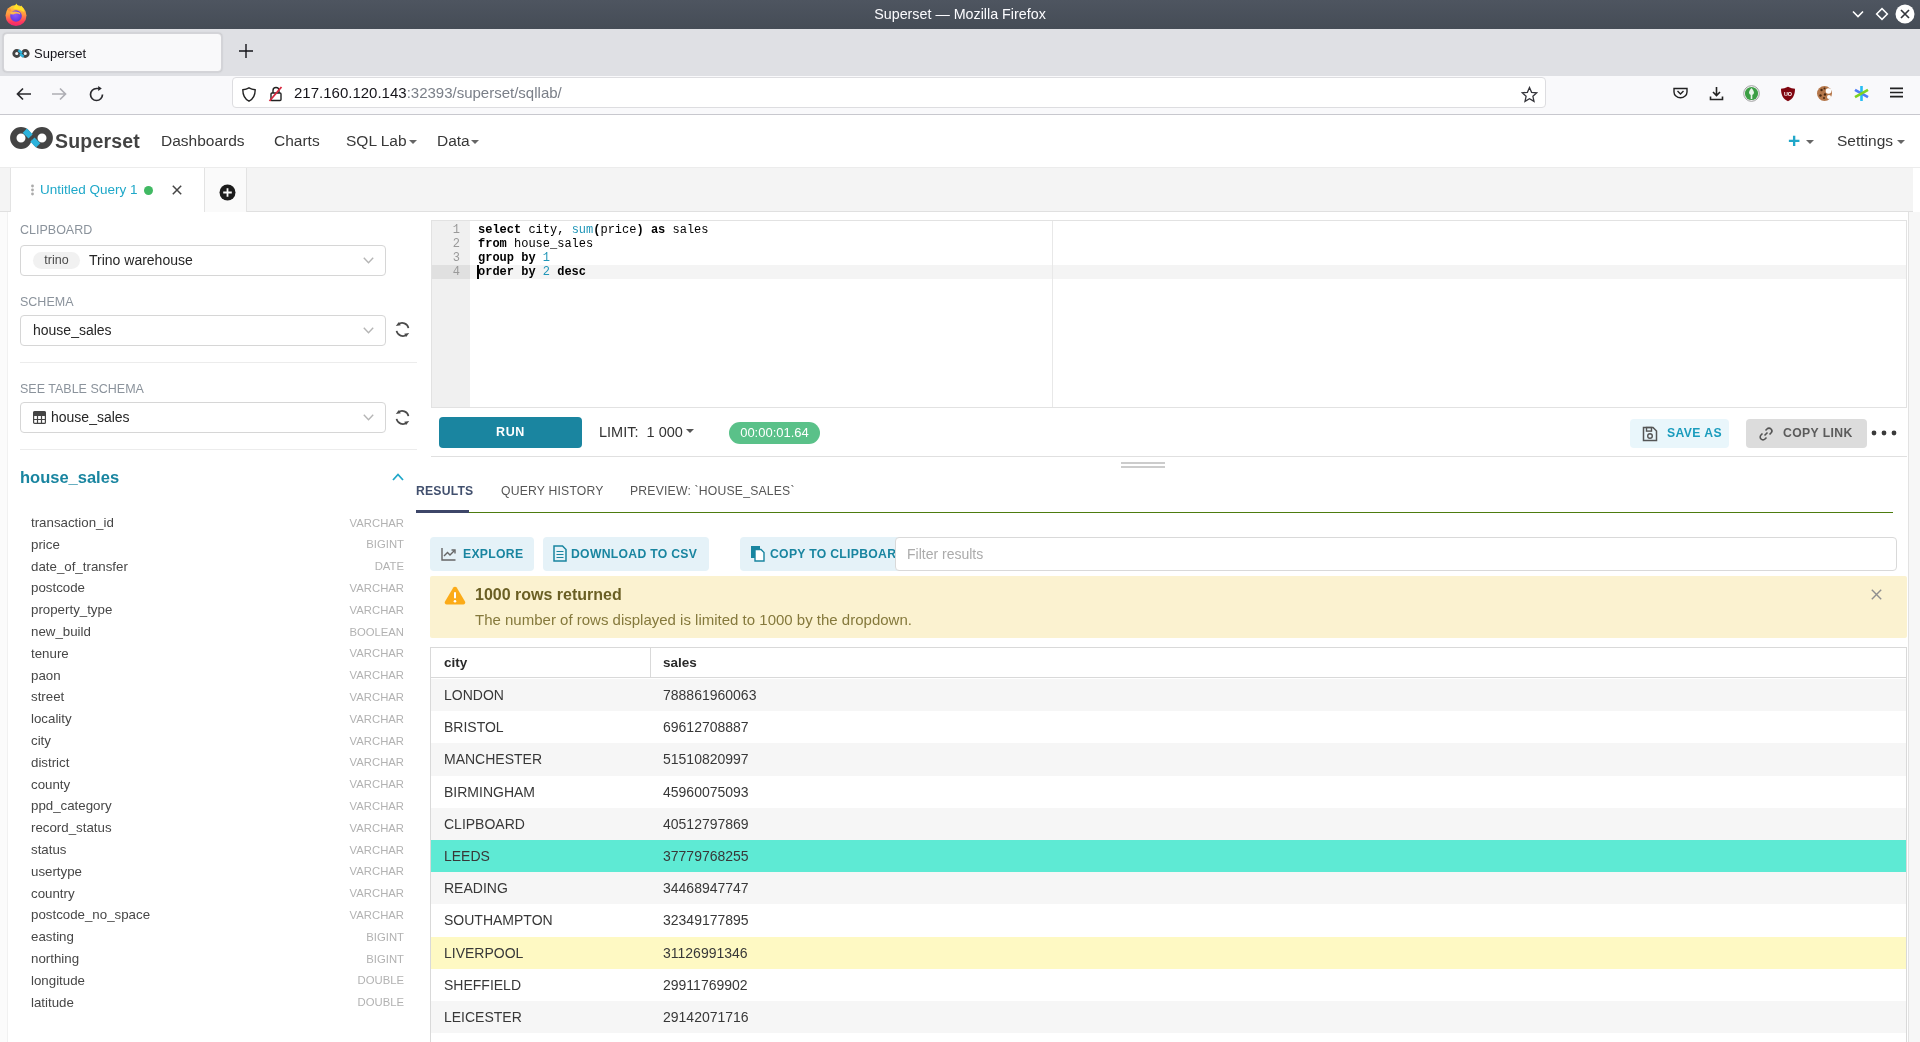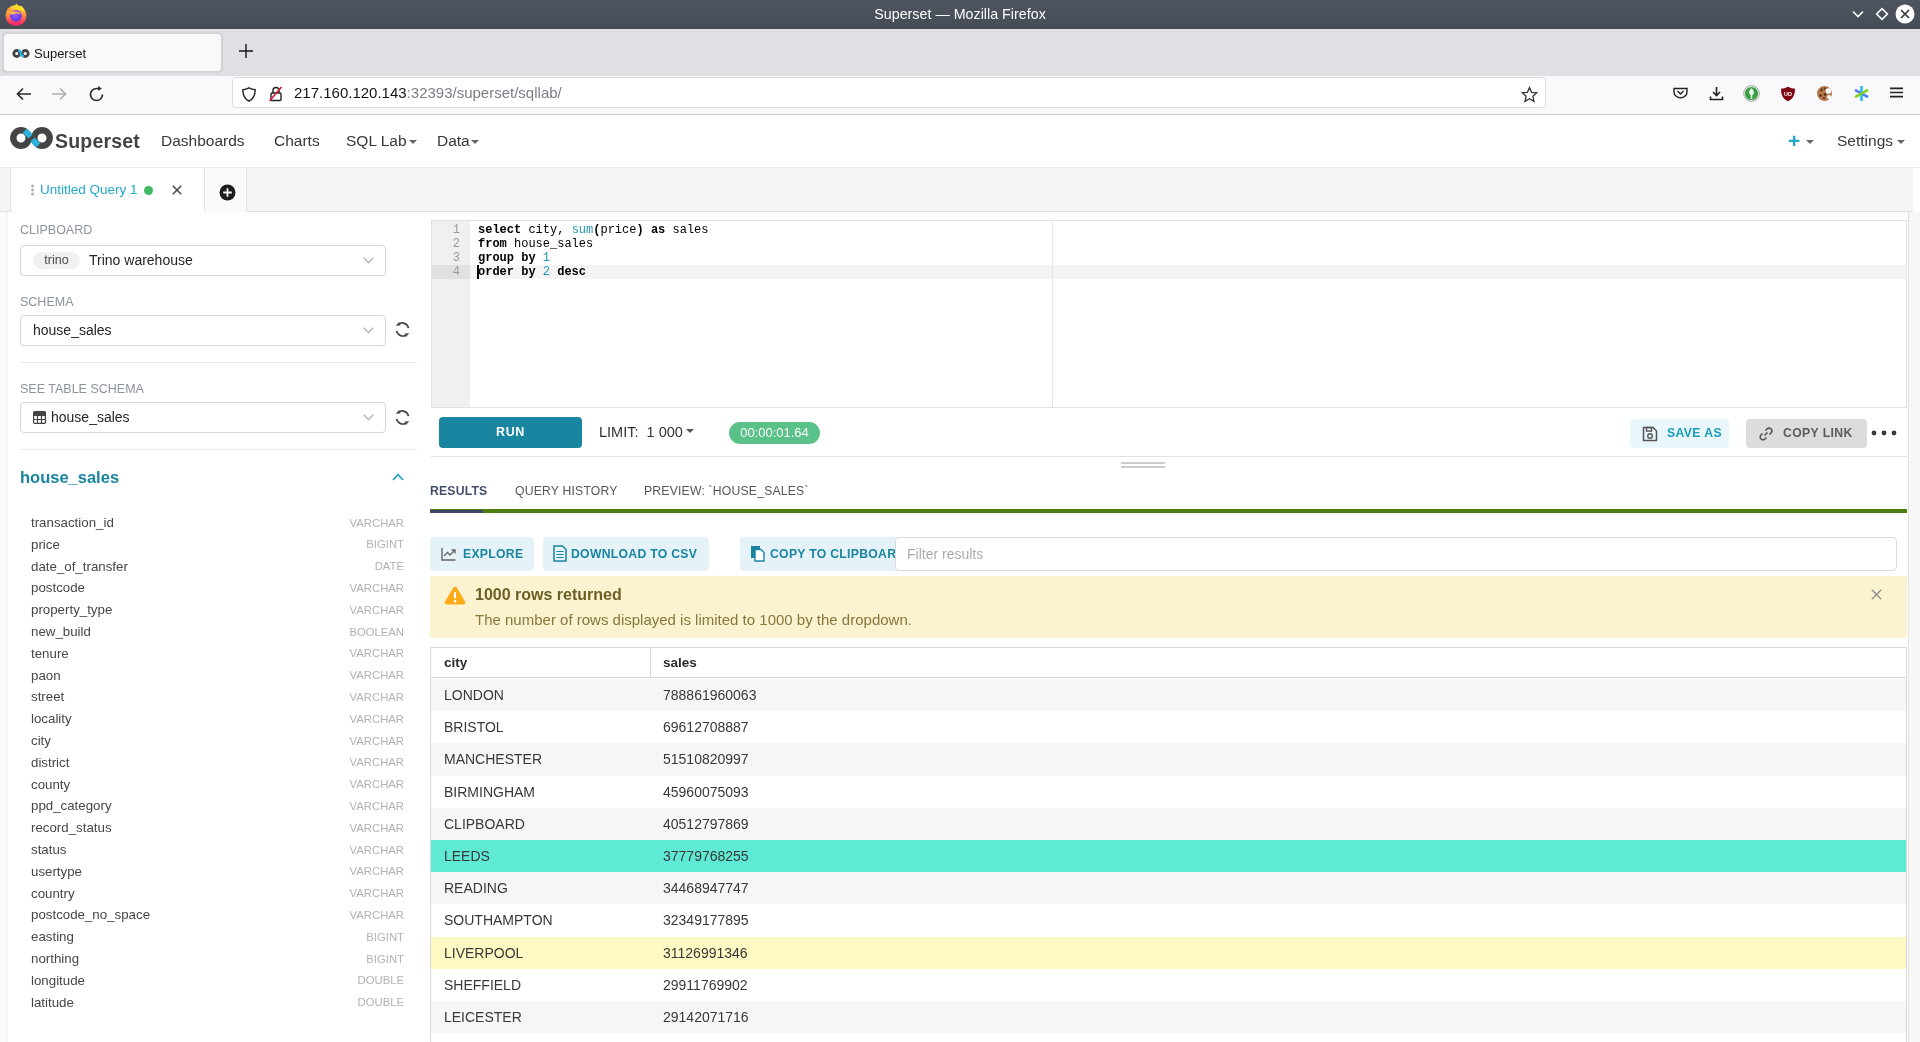--- a/index.html
+++ b/index.html
@@ -381,21 +381,21 @@
   <svg style="position:absolute;left:1440px;top:22px" width="26" height="6" viewBox="0 0 26 6">
     <circle cx="3" cy="3" r="2.4" fill="#3a3a3a"></circle>
       <circle cx="13" cy="3" r="2.4" fill="#3a3a3a"></circle>
       <circle cx="23" cy="3" r="2.4" fill="#3a3a3a"></circle>
   </svg>
 </div>
 
 <div class="abs" style="left:1121px;top:462px;width:44px;height:1.6px;background:#ccc"></div>
 <div class="abs" style="left:1121px;top:466px;width:44px;height:1.6px;background:#ccc"></div>
 
-<div class="abs" style="left:430px;top:470px;width:1477px;height:43px;border-bottom:4px solid #4d7c0f">
+<div class="abs" style="left:416px;top:470px;width:1477px;height:43px;border-bottom:1px solid #4d7c0f">
   <div class="abs rtab" style="left:0;color:#42506e;font-weight:bold">RESULTS</div>
   <div class="abs rtab" style="left:85px;color:#565656">QUERY HISTORY</div>
   <div class="abs rtab" style="left:214px;color:#565656">PREVIEW: `HOUSE_SALES`</div>
   <div class="abs" id="inkbar"></div>
 </div>
 <div class="abs sbtn" style="left:430px;width:104px">
   <svg style="position:absolute;left:11px;top:10px" width="15" height="14" viewBox="0 0 15 14">
     <path d="M1 1 V13 H14.5" stroke="#666" stroke-width="1.4" fill="none"></path>
     <path d="M3 9 L6.5 5.5 L9 8 L13.5 3.5" stroke="#666" stroke-width="1.4" fill="none"></path>
     <path d="M10.5 3 L14 3 L14 6.5" stroke="#666" stroke-width="1.4" fill="none"></path>

